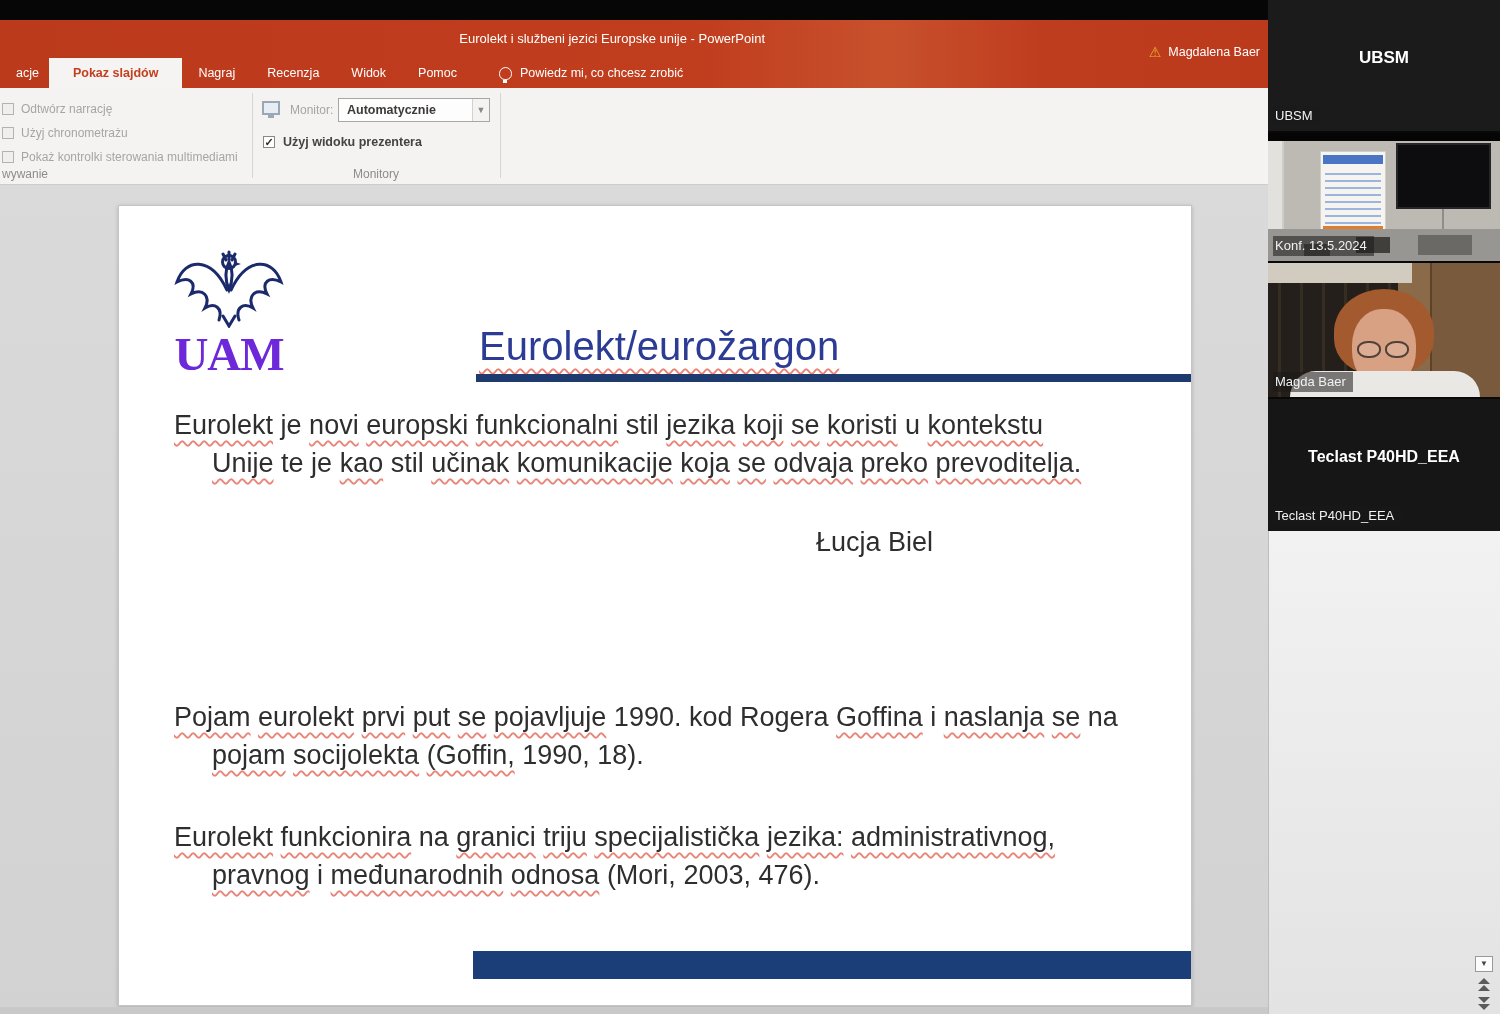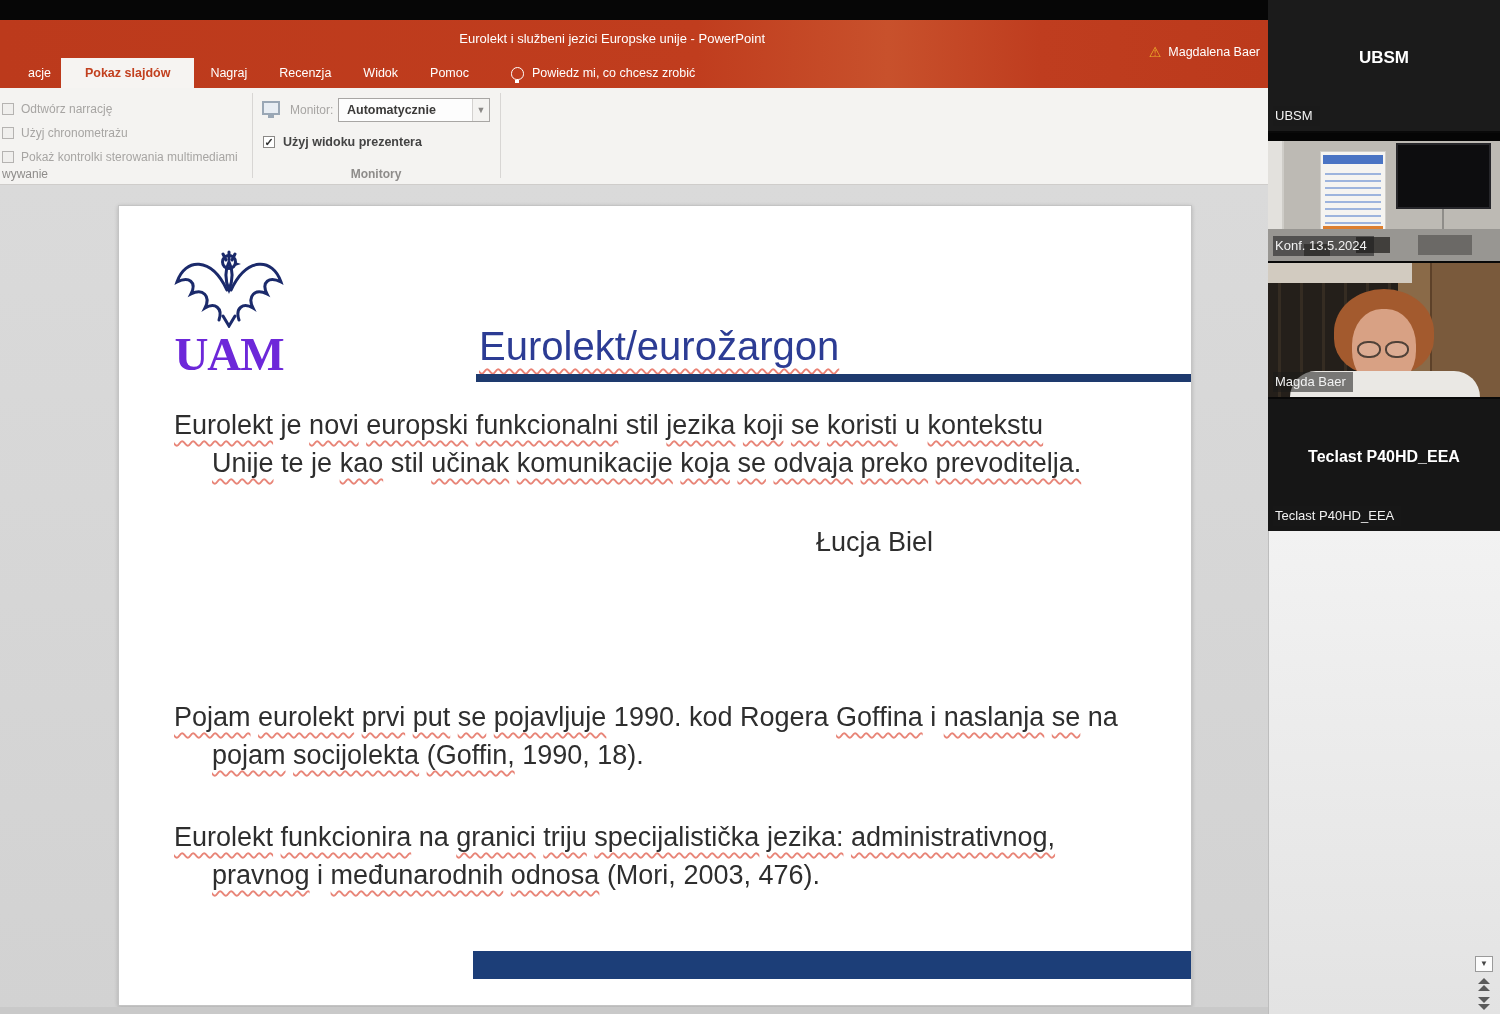--- a/index.html
+++ b/index.html
@@ -11,35 +11,35 @@
   .ppt { position:absolute; left:0; top:0; width:1268px; height:1014px; }
   .topbar-black { position:absolute; left:0; top:0; width:1268px; height:20px; background:#060606; }
   .titlebar { position:absolute; left:0; top:20px; width:1268px; height:68px;
     background:linear-gradient(90deg,#bc3a1c 0%, #c03d1e 55%, #c8512c 70%, #bf3d1f 82%, #bc3a1c 100%); }
   .win-title { position:absolute; left:245px; top:11px; width:520px; text-align:right;
     color:#fff; font-size:13px; white-space:nowrap; }
   .account { position:absolute; right:8px; top:25px; display:flex; align-items:center; gap:7px; color:#fff; font-size:12.5px; }
   .warn { color:#f0b52c; font-size:14px; line-height:1; }
   .tabs { position:absolute; left:0; bottom:0; height:30px; width:1268px; display:flex; align-items:stretch; }
   .tab { color:#fff; font-size:12.5px; display:flex; align-items:center; padding:0 16px; white-space:nowrap; }
-  .tab.partial { padding:0 10px 0 4px;margin-left:24px; }
+  .tab.partial { padding:0 10px 0 16px; }
   .tab.active { background:#f6f4f2; color:#c2401f; font-weight:bold; padding:0 24px; }
   .tellme { display:flex; align-items:center; gap:8px; color:#fff; font-size:12.5px; padding-left:26px; }
   .bulb { width:13px; height:13px; border:1.5px solid #fff; border-radius:50% 50% 45% 45%; position:relative; }
   .bulb:after { content:""; position:absolute; left:3.5px; bottom:-4px; width:4px; height:3px; background:#fff; }
 
   .ribbon { position:absolute; left:0; top:88px; width:1268px; height:97px; background:#f4f3f1;
     border-bottom:1px solid #cfcdcb; }
   .cfg-rows { position:absolute; left:2px; top:9px; }
   .cfg-row { display:flex; align-items:center; gap:7px; height:24px; color:#a7a5a3; font-size:12px; white-space:nowrap; }
   .cb { width:12px; height:12px; border:1px solid #b5b3b1; background:#f0efed; flex:0 0 auto; }
   .cb.dim { color:#c2c0be; font-size:10px; line-height:10px; text-align:center; }
   .group-label { position:absolute; bottom:3px; font-size:12px; color:#8e8c8a; }
   .g1 { left:2px; }
-  .g2 { left:252px; width:248px; text-align:center;font-weight:bold; }
+  .g2 { left:252px; width:248px; text-align:center; }
   .vdiv { position:absolute; top:5px; height:85px; width:1px; background:#d8d6d4; }
   .mon-icon { position:absolute; left:262px; top:13px; width:18px; height:14px; border:2px solid #9aa7b5; background:#e8edf3; }
   .mon-icon:after { content:""; position:absolute; left:4px; bottom:-5px; width:6px; height:3px; background:#9aa7b5; }
   .mon-label { position:absolute; left:290px; top:15px; font-size:12px; color:#a7a5a3; }
   .dropdown { position:absolute; left:338px; top:10px; width:152px; height:24px; background:#fdfdfd;
     border:1px solid #a8a6a4; display:flex; align-items:center; }
   .dropdown .val { flex:1; font-size:12.5px; font-weight:bold; color:#3b3a39; padding-left:8px; white-space:nowrap; }
   .dropdown .arrow { width:17px; height:100%; border-left:1px solid #d3d1cf; color:#8a8886; font-size:9px;
     display:flex; align-items:center; justify-content:center; background:#f4f3f1; }
   .presenter { position:absolute; left:263px; top:47px; display:flex; align-items:center; gap:8px;

